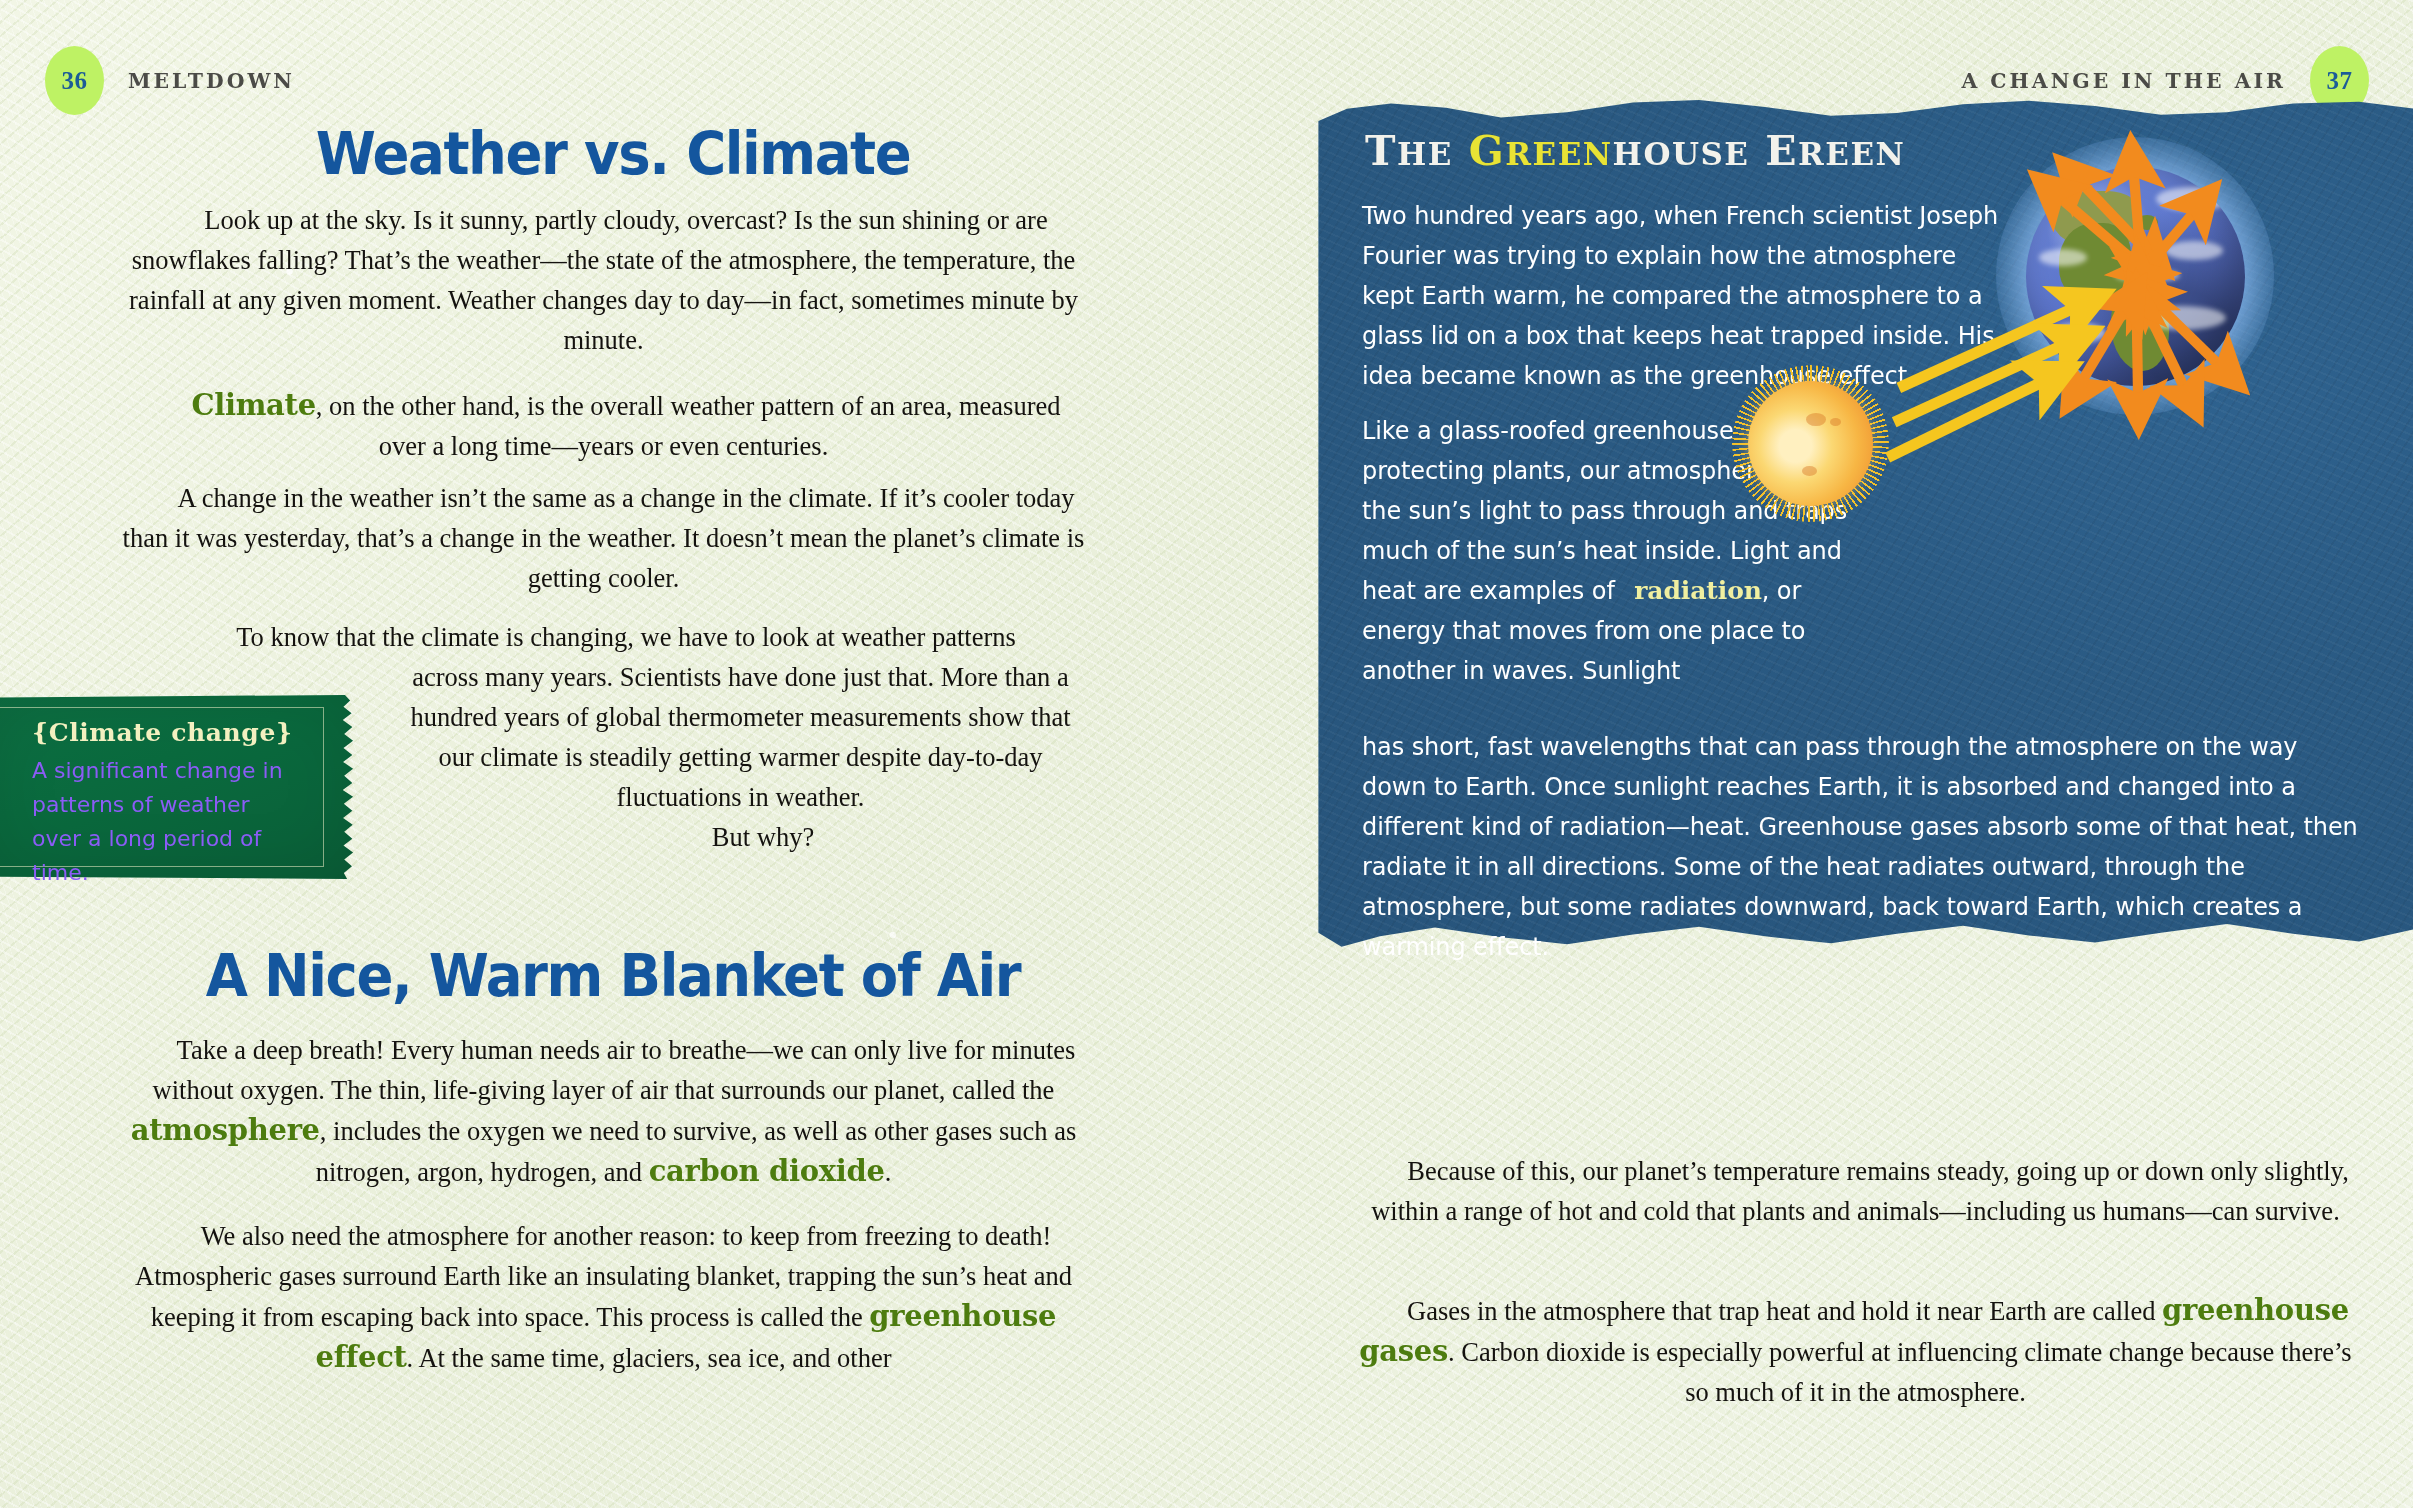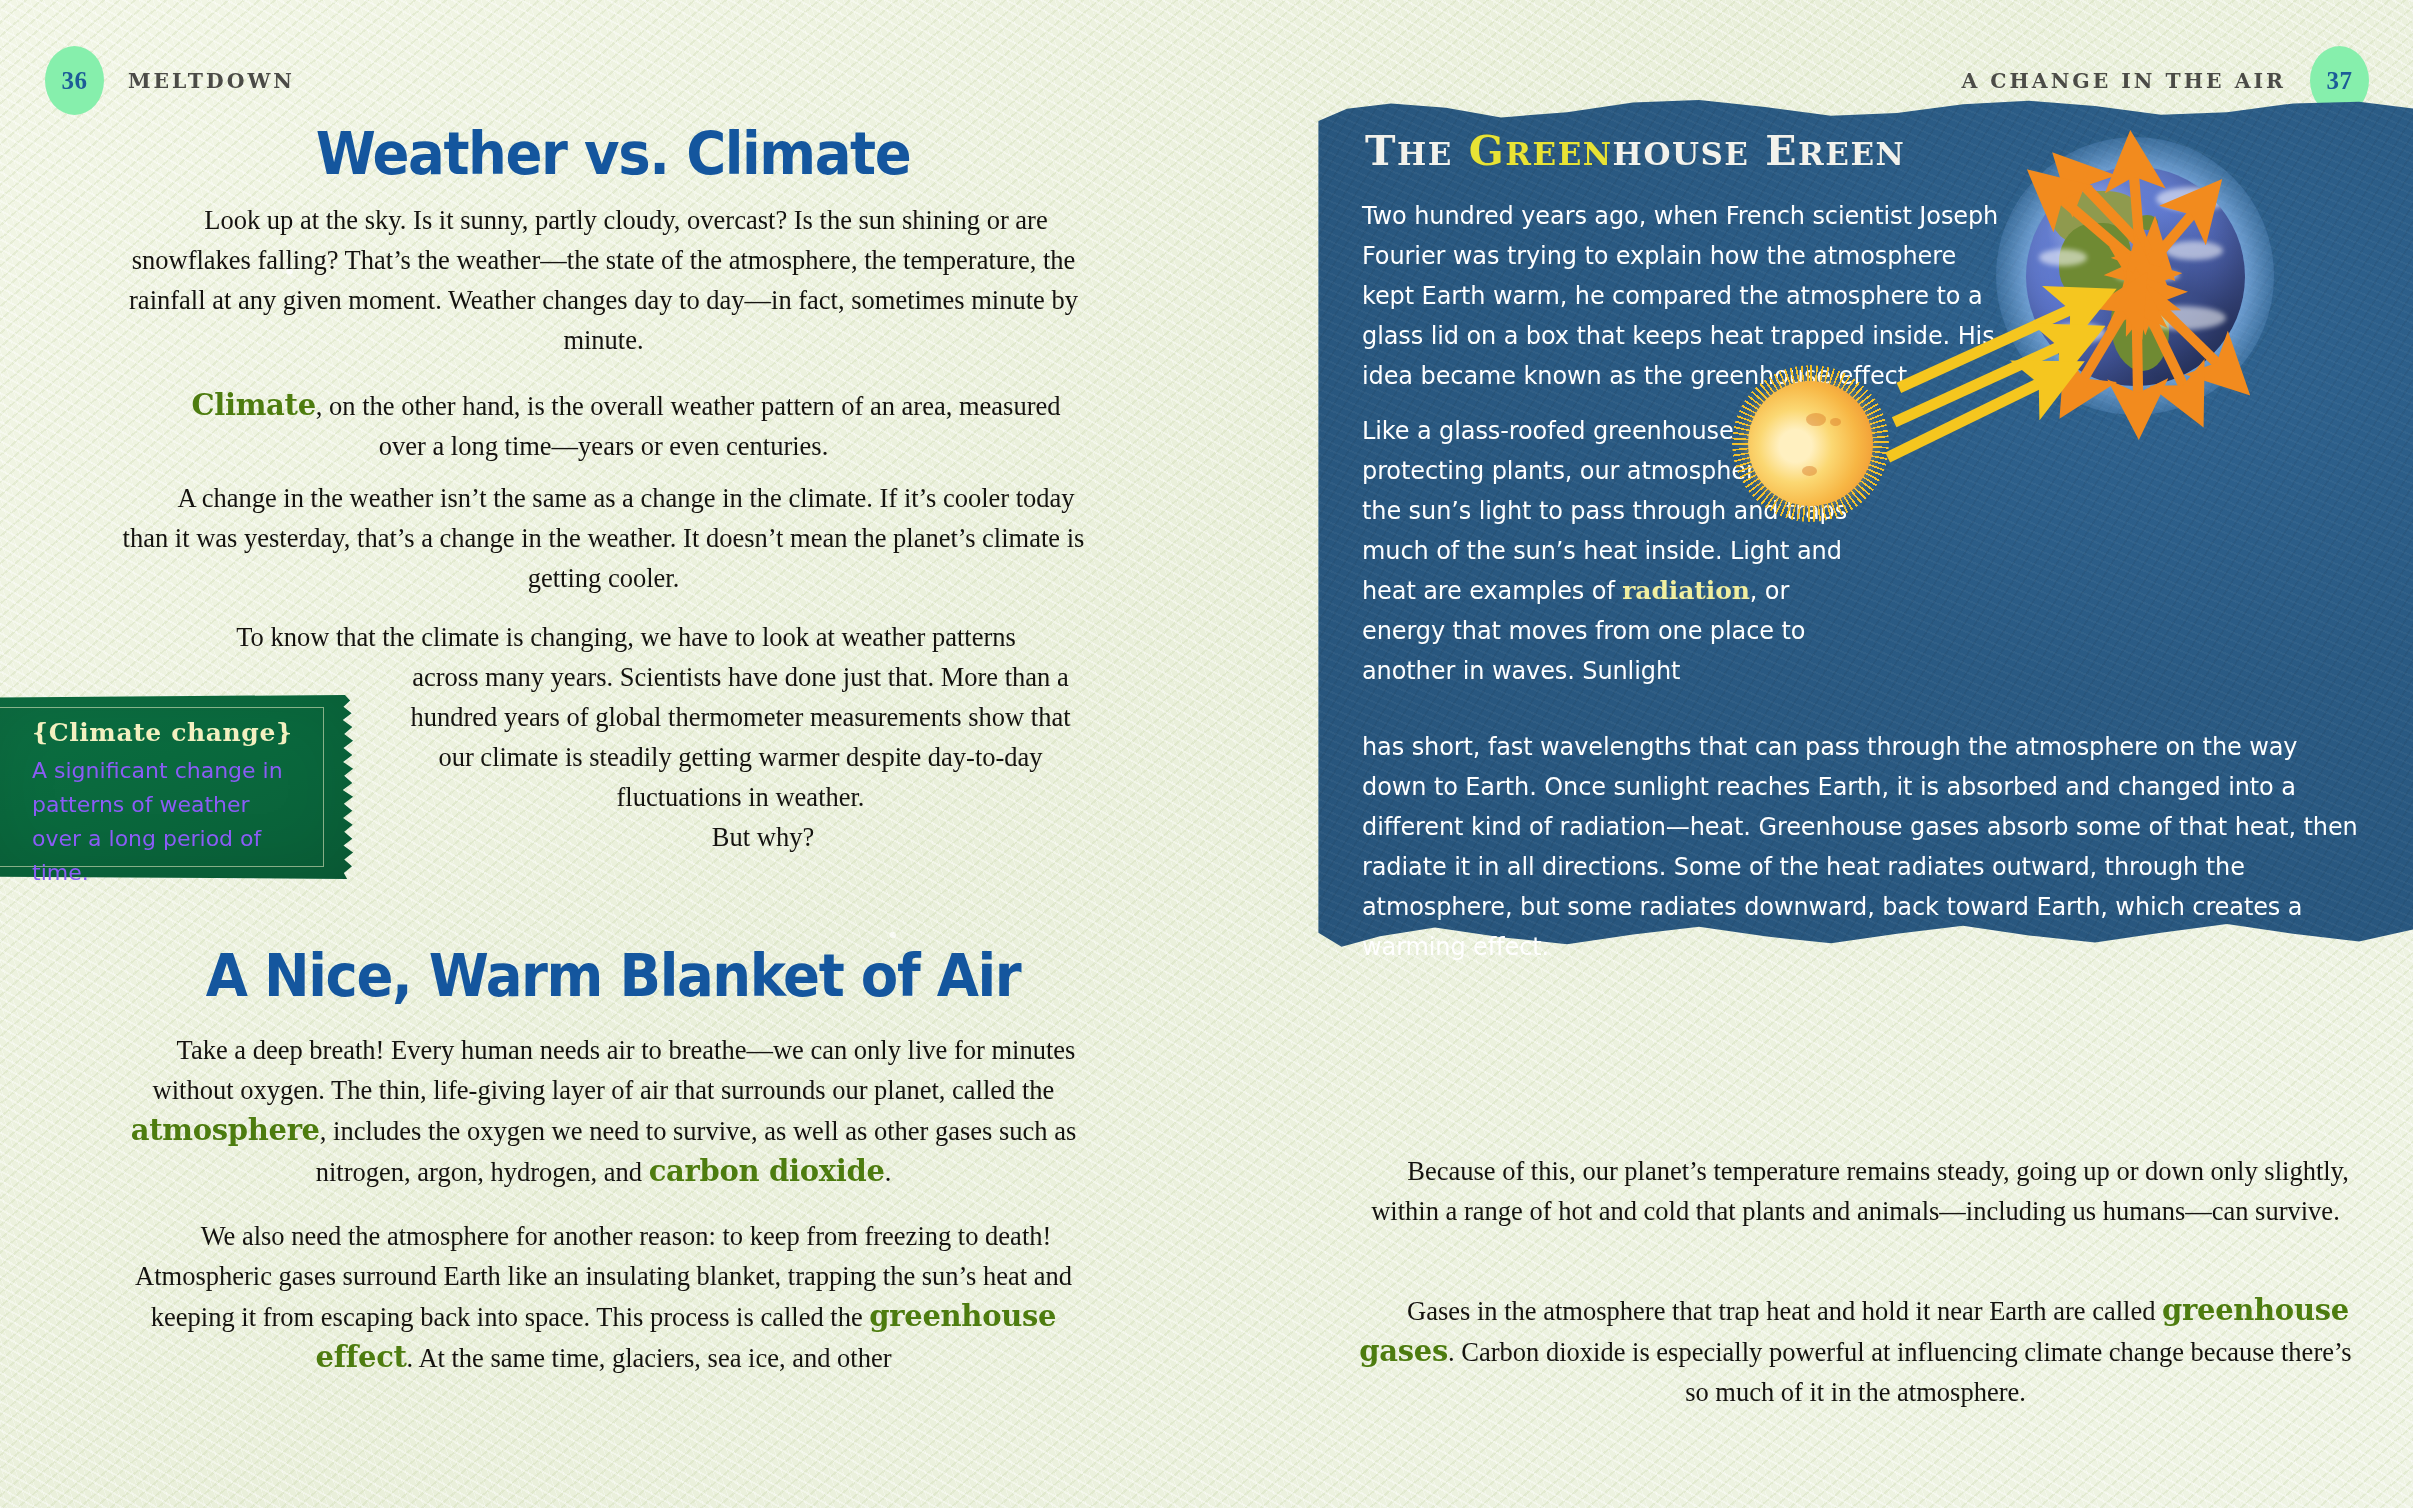--- a/index.html
+++ b/index.html
@@ -26,21 +26,21 @@
     pointer-events:none;
   }
   .spread{position:absolute;inset:0;}
 
   
   .runhead{position:absolute;top:46px;display:flex;align-items:center;gap:24px;}
   .runhead.left{left:45px;}
   .runhead.right{right:45px;}
   .folio{
     width:59px;height:69px;border-radius:50%;
-    background:#86efac;
+    background:#bef264;
     display:flex;align-items:center;justify-content:center;
     font-family:"Liberation Serif",serif;
     font-weight:bold;font-size:25px;color:#1c5c97;
     letter-spacing:0.5px;
   }
   .runtitle{
     font-family:"DejaVu Serif",serif;
     font-weight:bold;
     font-size:20.4px;letter-spacing:3px;
     color:#4b4b47;
@@ -177,20 +177,21 @@
     font-size:24px;
     line-height:40px;
     color:#ffffff;
     letter-spacing:-0.1px;
   }
   .ptext .term-y{
     font-family:"DejaVu Serif",serif;
     font-weight:bold;
     color:#f0efa0;
     font-size:25px;
+    margin-left:12px;
   }
 
   
   #earth{
     position:absolute;left:682px;top:51px;width:278px;height:278px;
   }
   #earth .glow{
     position:absolute;left:0;top:0;width:278px;height:278px;border-radius:50%;
     background:radial-gradient(circle,rgba(150,200,255,.0) 40%,rgba(160,205,255,.45) 56%,rgba(120,175,235,.18) 72%,rgba(0,0,0,0) 85%);
   }

